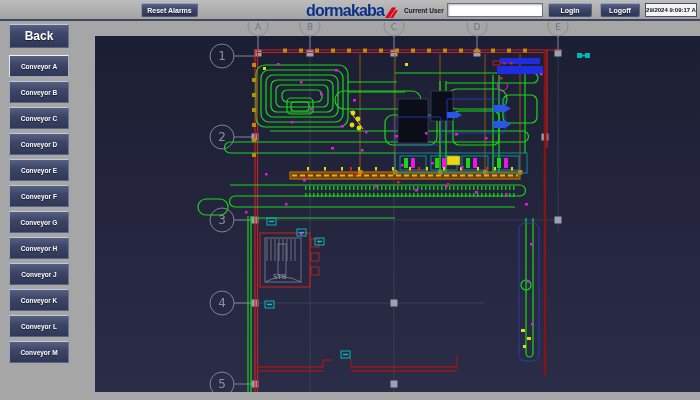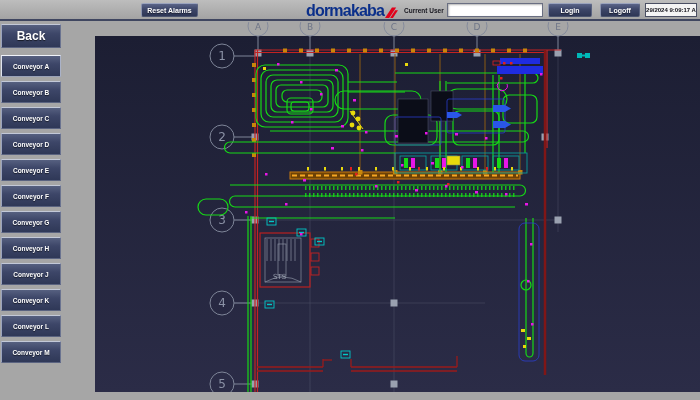--- a/index.html
+++ b/index.html
@@ -22,21 +22,21 @@
   .logo-text { font-size:16px; font-weight:bold; letter-spacing:-0.8px; color:#0b2f8a; }
   .logo-mark { width:13px; height:13px; margin-left:1px; margin-top:3px; }
   .cu-label { position:absolute; left:404px; top:7px; font-size:6.5px; font-weight:bold; color:#16161e; }
   .user-input { position:absolute; left:447px; top:3px; width:96px; height:14px;
     background:#fff; border:1px solid #6a6f82; box-shadow:inset 1px 1px 2px rgba(0,0,0,.3); font-size:8px; padding:0 3px; }
   .timestamp { position:absolute; left:645px; top:3px; width:52px; height:14px;
     background:#f4f4f4; border:1px solid #4a4f63; color:#101018; font-size:6px; font-weight:bold;
     display:flex; align-items:center; justify-content:center; white-space:nowrap; overflow:hidden; }
 
   
-  .sidebar { position:absolute; left:0; top:22px; width:62px; height:378px;
+  .sidebar { position:absolute; left:8px; top:22px; width:62px; height:378px;
     display:flex; flex-direction:column; padding:2px 1px 3px 1px; }
   .nav-btn { width:60px; background:linear-gradient(180deg,#566080 0%,#3d4668 40%,#2f3857 100%);
     border:1px solid; border-color:#c3c9d8 #6a7390 #5a6380 #9aa3bd; color:#fff; font-weight:bold;
     font-family:"Liberation Sans",sans-serif; text-shadow:0 1px 1px rgba(0,0,0,.6); cursor:pointer; }
   .nav-big { height:24px; font-size:12px; }
   .nav-item { height:22px; font-size:6.5px; margin-top:4px; }
   .nav-item.selected { border-color:#f0f3fa #aab2c8 #9aa2b8 #dfe4ef; }
   .nav-list { display:flex; flex-direction:column; margin-top:3px; }
   .home { margin-top:auto; }
 

